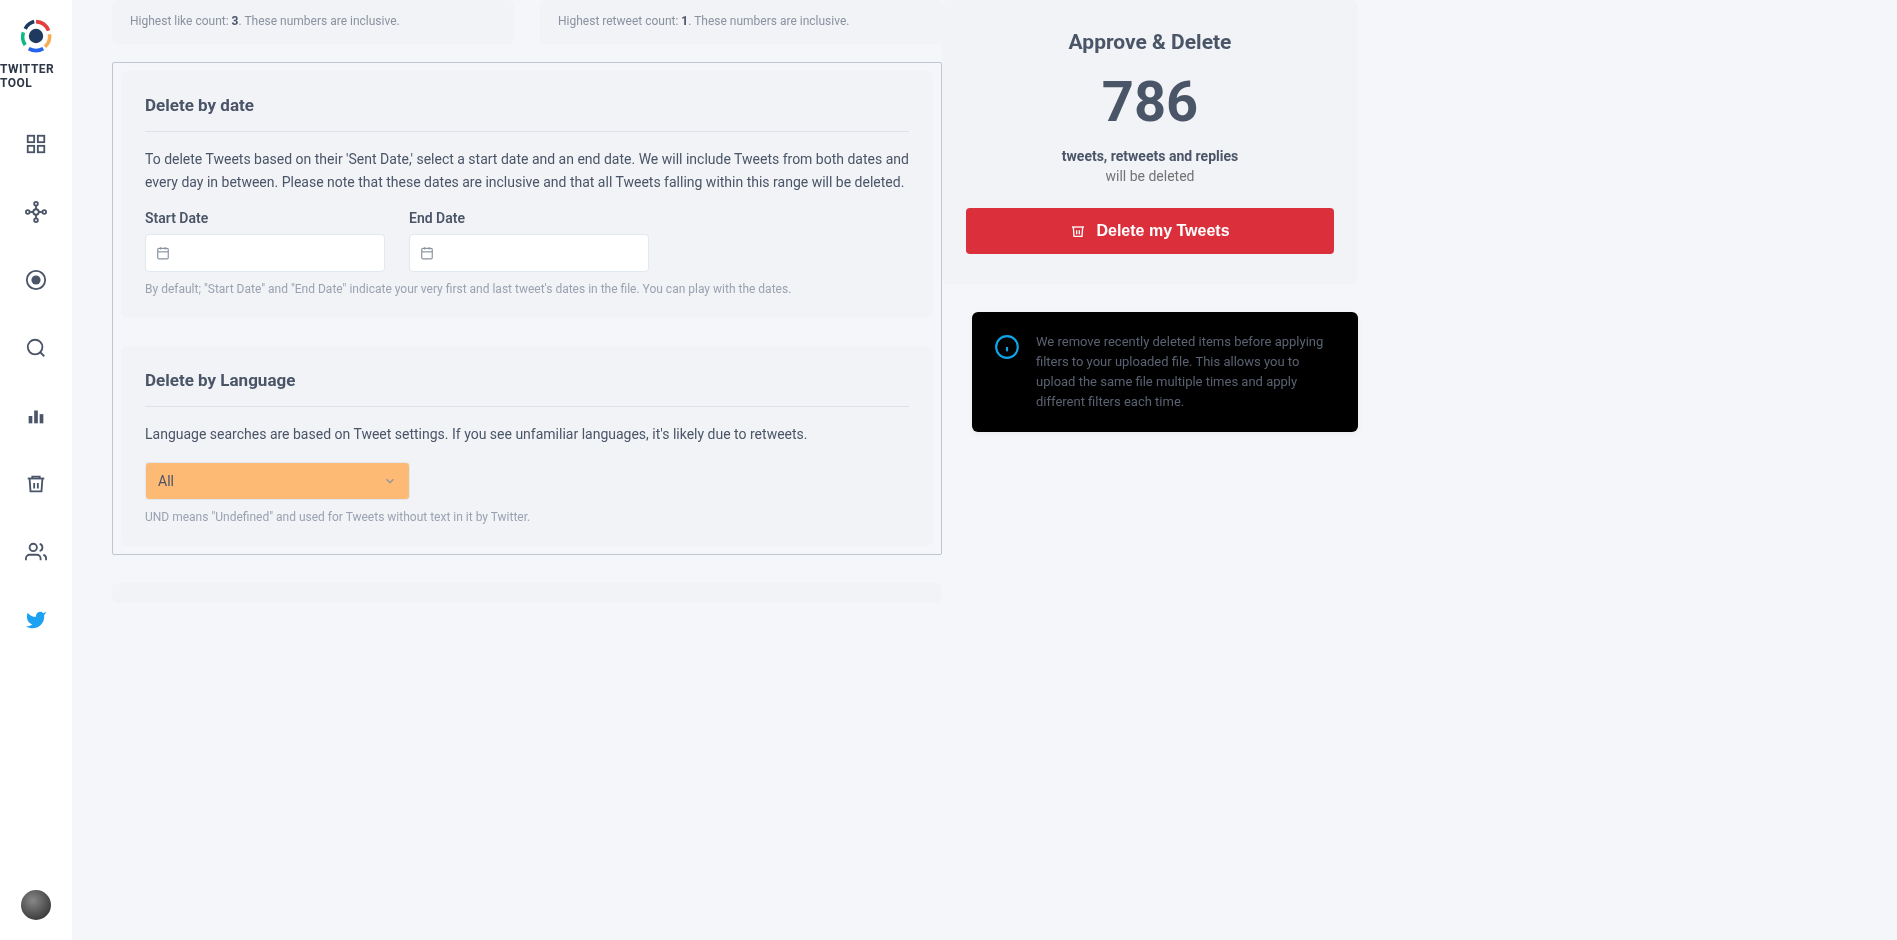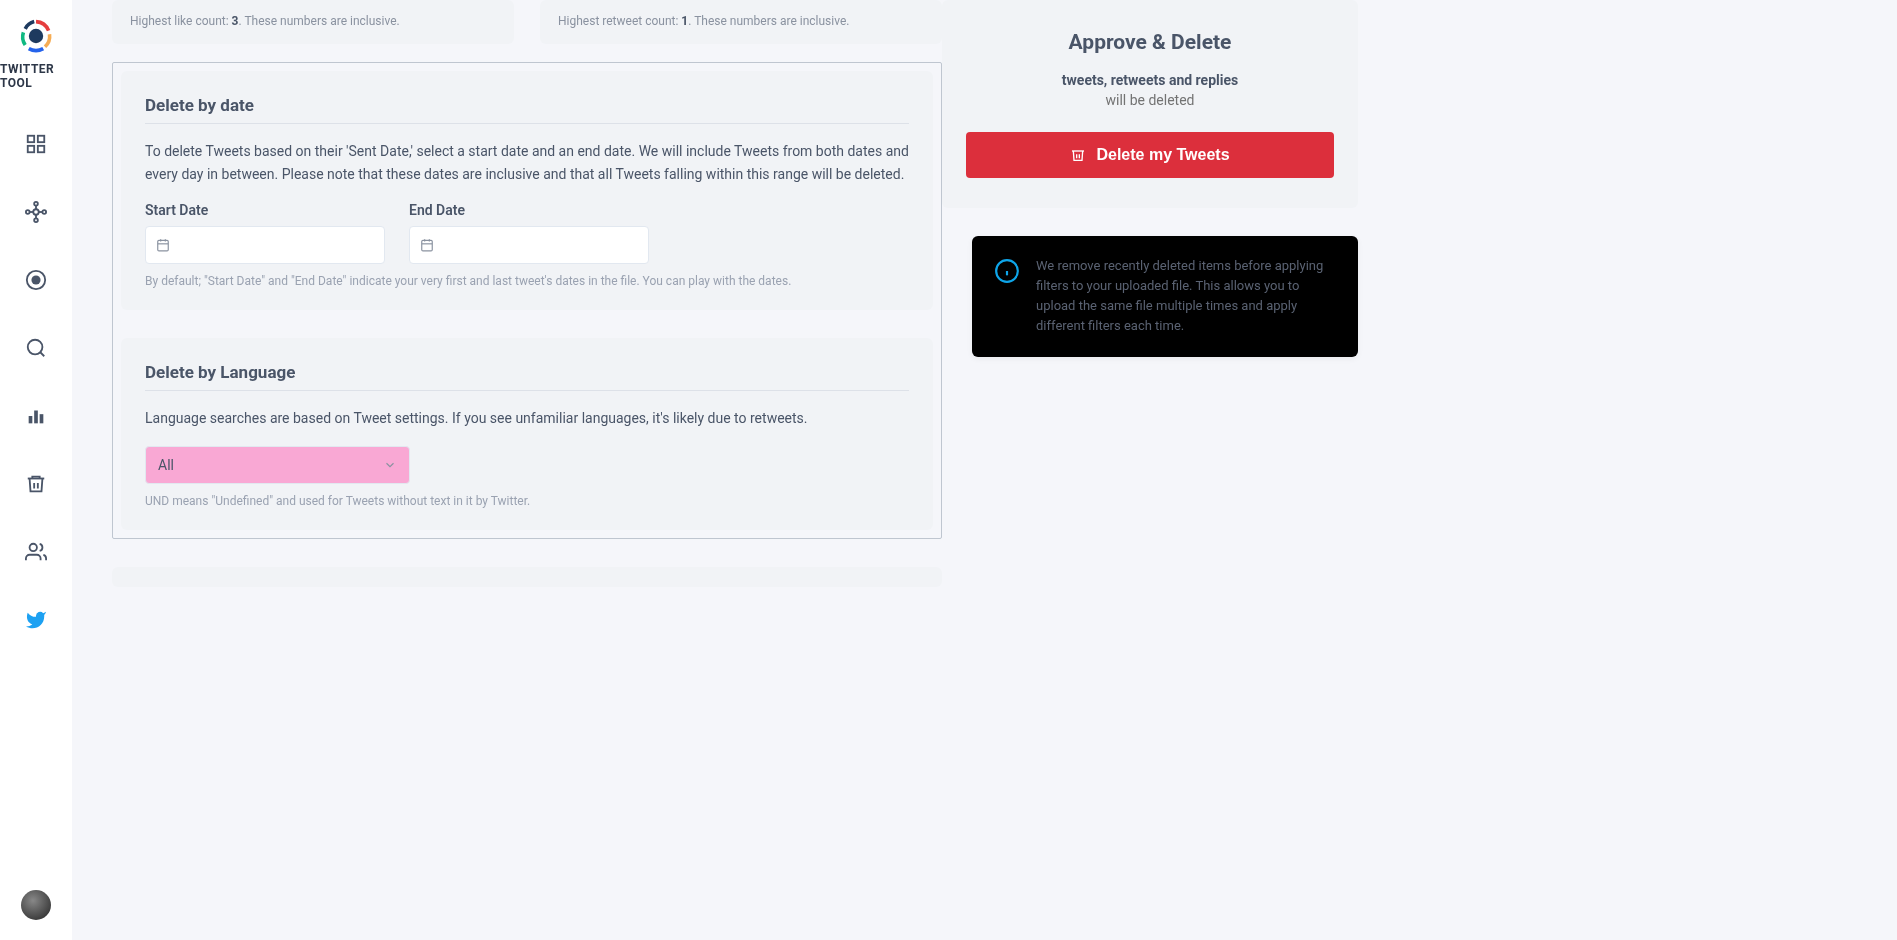--- a/index.html
+++ b/index.html
@@ -16,34 +16,34 @@
 .main { margin-left: 72px; padding: 0 40px 40px 40px; min-height: 100vh; }
 .content-row { display: flex; align-items: flex-start; }
 .left-col { flex: 0 0 830px; }
 .right-col { flex: 0 0 370px; }
 .top-cards { display: flex; gap: 26px; margin-bottom: 18px; }
 .top-card { flex: 1; background: #f1f3f6; border-radius: 6px; padding: 14px 18px 16px 18px; font-size: 12px; color: #8a92a0; }
 .top-card b { color: #4a5568; font-weight: 700; }
 .bordered-group { border: 1px solid #bfc6d0; border-radius: 2px; padding: 8px; }
 .card { background: #f1f3f6; border-radius: 6px; padding: 24px 24px 22px 24px; margin-bottom: 28px; }
 .card:last-child { margin-bottom: 0; }
-.card-title { font-size: 17px; font-weight: 700; color: #4a5568; padding-bottom: 8px; border-bottom: 1px solid #dde1e8; margin-bottom: 16px; }
+.card-title { font-size: 17px; font-weight: 700; color: #4a5568; padding-bottom: 16px; border-bottom: 1px solid #dde1e8; margin-bottom: 16px; }
 .card-desc { font-size: 14px; color: #4a5568; line-height: 1.65; margin-bottom: 16px; }
 .card-desc b { font-weight: 700; }
 .date-row { display: flex; gap: 24px; margin-bottom: 10px; }
 .date-group { display: flex; flex-direction: column; }
 .field-label { font-size: 14px; font-weight: 600; color: #4a5568; margin-bottom: 8px; }
 .date-input { width: 240px; height: 38px; background: #fff; border: 1px solid #e2e8f0; border-radius: 4px; display: flex; align-items: center; padding: 0 10px; cursor: pointer; }
 .date-input svg { width: 14px; height: 14px; color: #8a92a0; }
 .helper-text { font-size: 12px; color: #9aa2b1; margin-top: 6px; }
 .keyword-row { display: flex; gap: 10px; }
 .keyword-input { flex: 1; height: 36px; background: #fff; border: 1px solid #e2e8f0; border-radius: 4px; padding: 0 10px; }
 .check-btn { width: 36px; height: 36px; background: #fff; border: 1px solid #e2e8f0; border-radius: 4px; display: flex; align-items: center; justify-content: center; cursor: pointer; }
 .check-btn svg { width: 16px; height: 16px; color: #8a92a0; }
-.lang-select { width: 265px; height: 38px; background: #f9a8d4; border: 1px solid #e2e8f0; border-radius: 4px; display: flex; align-items: center; justify-content: space-between; padding: 0 12px; cursor: pointer; font-size: 14px; color: #4a5568; margin-bottom: 10px; }
+.lang-select { width: 265px; height: 38px; background: #fdba74; border: 1px solid #e2e8f0; border-radius: 4px; display: flex; align-items: center; justify-content: space-between; padding: 0 12px; cursor: pointer; font-size: 14px; color: #4a5568; margin-bottom: 10px; }
 .lang-select svg { width: 14px; height: 14px; color: #8a92a0; }
 .approve-card { background: #f1f3f6; border-radius: 6px; padding: 30px 24px 30px 24px; text-align: center; margin-bottom: 28px; }
 .approve-title { font-size: 21px; font-weight: 700; color: #4a5568; margin-bottom: 18px; }
 .approve-num { font-size: 56px; font-weight: 700; color: #4a5568; line-height: 1.1; margin-bottom: 14px; }
 .approve-sub1 { font-size: 14px; font-weight: 700; color: #4a5568; margin-bottom: 4px; }
 .approve-sub2 { font-size: 14px; color: #737373; margin-bottom: 24px; }
 .delete-btn { width: 368px; height: 46px; background: #dc2f3c; color: #fff; border: none; border-radius: 4px; font-size: 16px; font-weight: 600; display: inline-flex; align-items: center; justify-content: center; gap: 10px; cursor: pointer; }
 .delete-btn svg { width: 16px; height: 16px; }
 .info-card { background: #000000; border-radius: 6px; padding: 20px 22px; display: flex; gap: 16px; box-shadow: 0 2px 6px rgba(0,0,0,0.05); margin-left: 30px; }
 .info-card svg { width: 26px; height: 26px; color: #0ea5e9; flex-shrink: 0; margin-top: 2px; }
@@ -187,20 +187,21 @@
           <div class="helper-text">UND means "Undefined" and used for Tweets without text in it by Twitter.</div>
         </div>
       </div>
 
       <div class="placeholder-card"></div>
     </div>
 
     <div class="right-col">
       <div class="approve-card">
         <div class="approve-title">Approve &amp; Delete</div>
+        <div class="approve-num">786</div>
         <div class="approve-sub1">tweets, retweets and replies</div>
         <div class="approve-sub2">will be deleted</div>
         <button class="delete-btn">
           <svg viewBox="0 0 24 24" fill="none" stroke="currentColor" stroke-width="2">
               <polyline points="3 6 5 6 21 6"></polyline>
               <path d="M19 6l-1 14H6L5 6"></path>
               <path d="M10 11v6M14 11v6"></path>
             </svg>
           <span>Delete my Tweets</span>
         </button>

